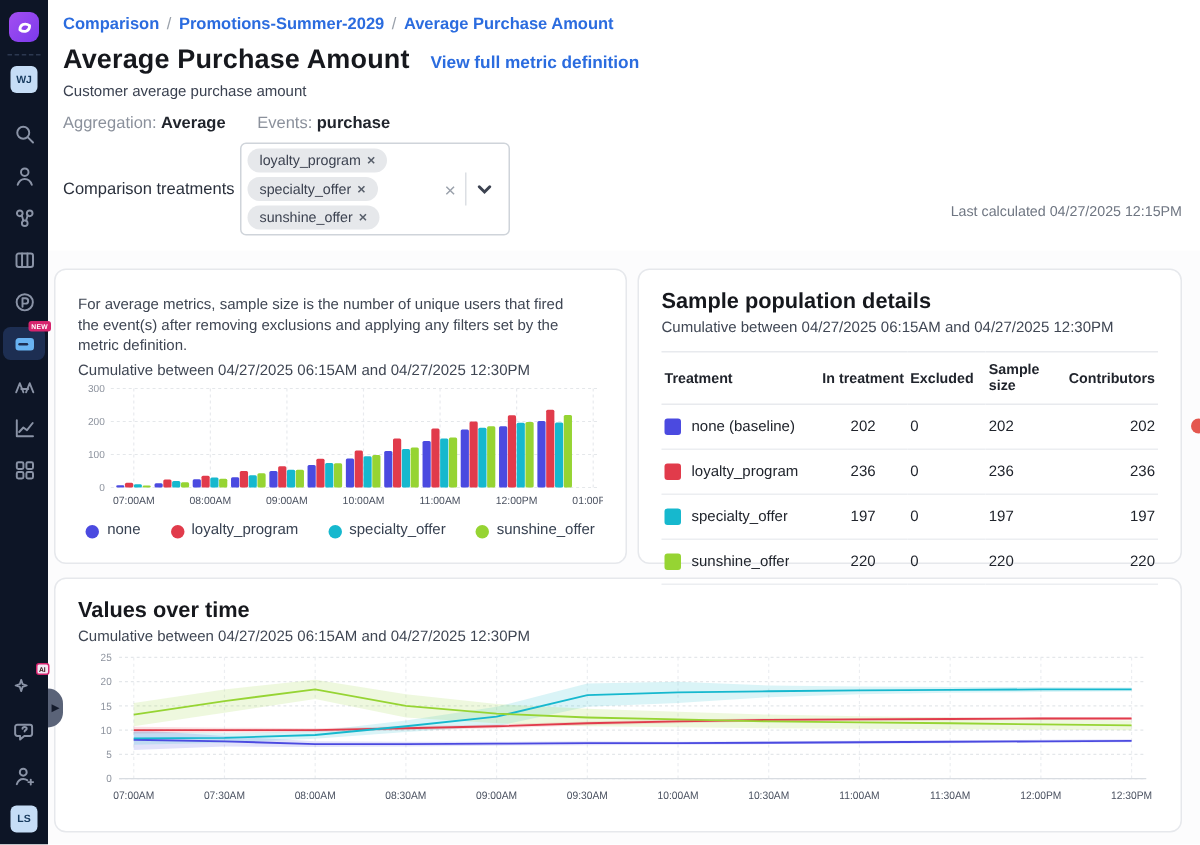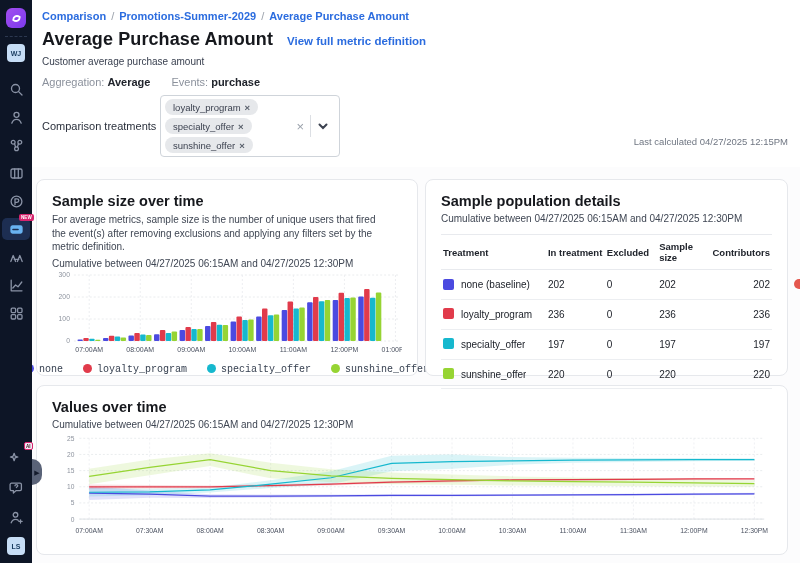--- a/index.html
+++ b/index.html
@@ -57,31 +57,31 @@
   .card { background:#fff; border:1px solid #e6e8ec; border-radius:8px; padding:13px 15px; }
   .cards-row { display:flex; gap:7px; }
   .card-sample { width:382px; height:197px; }
   .card-pop { flex:1; height:197px; }
   .card-values { margin-top:9px; height:170px; }
   .card-title { font-size:14.5px; font-weight:bold; color:#16181d; }
   .card-desc { margin-top:4px; font-size:10px; color:#3f4653; line-height:1.35; width:97%; }
   .card-range { margin-top:4px; font-size:10px; color:#3f4653; }
 
   .legend { display:flex; justify-content:center; gap:20px; margin-top:3px; }
-  .legend-item { display:flex; align-items:flex-start; font-size:10px; color:#374151;font-family:Liberation Mono, monospace; }
+  .legend-item { display:flex; align-items:flex-end; font-size:10px; color:#374151; }
   .legend-dot { width:9px; height:9px; border-radius:50%; margin-right:5px; }
 
   
   table { width:100%; border-collapse:collapse; font-size:10px; margin-top:10px; }
   thead th { text-align:left; font-weight:bold; color:#20242c; padding:6px 2px;
     border-top:1px solid #e8eaee; border-bottom:1px solid #e8eaee; font-size:9.5px;margin-top:24px; }
   tbody td { padding:8.5px 2px; border-bottom:1px solid #eceef1; color:#20242c; }
   .t-square { display:inline-block; width:11px; height:11px; border-radius:2px; margin-right:7px; vertical-align:-2px; }
   .t-name { display:inline-block; max-width:78px; white-space:nowrap; overflow:hidden; vertical-align:middle;text-align:right; }
-  th.c1,td.c1 { width:118px; } th.c2,td.c2 { width:64px; } th.c3,td.c3 { width:55px; }
+  th.c1,td.c1 { width:118px; } th.c2,td.c2 { width:64px;text-align:center; } th.c3,td.c3 { width:55px; }
   th.c4,td.c4 { width:60px; } td.c5,th.c5 { width:46px;text-align:right; }
 
   
   .expand-tab { position:absolute; left:32px; top:459px; width:10px; height:26px; background:#5a6378;
     border-radius:0 11px 11px 0; z-index:6; display:flex; align-items:center; justify-content:center; cursor:pointer; }
   .expand-tab span { color:#141b2c; font-size:7px; line-height:1; }
   .red-dot { position:absolute; right:-4px; top:279px; width:10px; height:10px; border-radius:50%;
     background:#e4574e; z-index:7; }
 
   svg.chart { display:block; width:100%; }
@@ -222,21 +222,20 @@
         </span>
       </div>
     </div>
     <div class="last-calc">Last calculated 04/27/2025 12:15PM</div>
   </header>
 
   <div class="content">
     <div class="cards-row">
 
       <section class="card card-sample">
-        <h2 class="card-title">Sample size over time</h2>
         <p class="card-desc">For average metrics, sample size is the number of unique users that fired the event(s) after removing exclusions and applying any filters set by the metric definition.</p>
         <p class="card-range">Cumulative between 04/27/2025 06:15AM and 04/27/2025 12:30PM</p>
         <svg class="chart" id="barChart" viewBox="0 0 352 92" height="92" preserveAspectRatio="none">
             <line x1="22" x2="348" y1="72" y2="72" stroke="#e4e7ea" stroke-dasharray="2,2" stroke-width="0.8"></line>
             <text x="18" y="74.4" text-anchor="end" font-size="6.8" fill="#8d939e">0</text>
             <line x1="22" x2="348" y1="50" y2="50" stroke="#e4e7ea" stroke-dasharray="2,2" stroke-width="0.8"></line>
             <text x="18" y="52.4" text-anchor="end" font-size="6.8" fill="#8d939e">100</text>
             <line x1="22" x2="348" y1="28" y2="28" stroke="#e4e7ea" stroke-dasharray="2,2" stroke-width="0.8"></line>
             <text x="18" y="30.4" text-anchor="end" font-size="6.8" fill="#8d939e">200</text>
             <line x1="22" x2="348" y1="6" y2="6" stroke="#e4e7ea" stroke-dasharray="2,2" stroke-width="0.8"></line>

